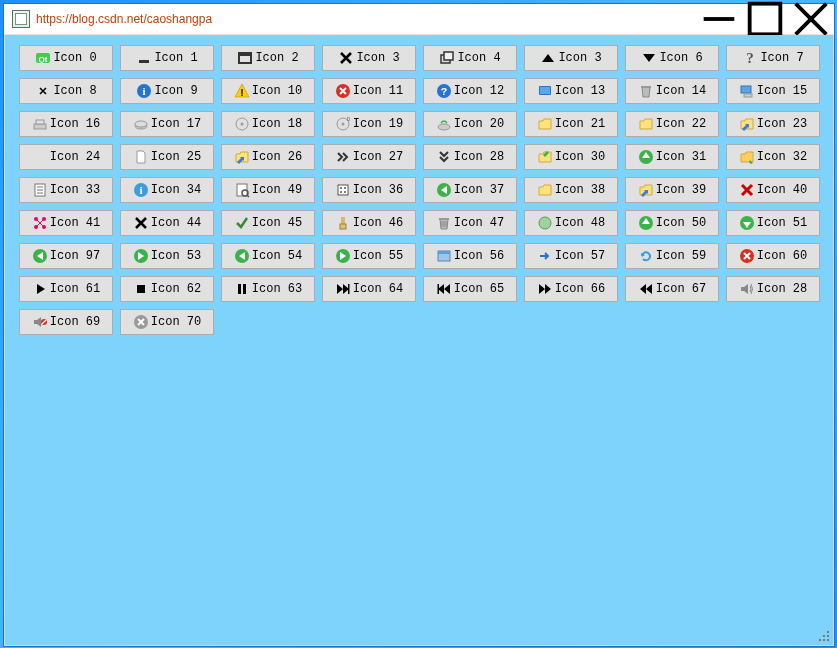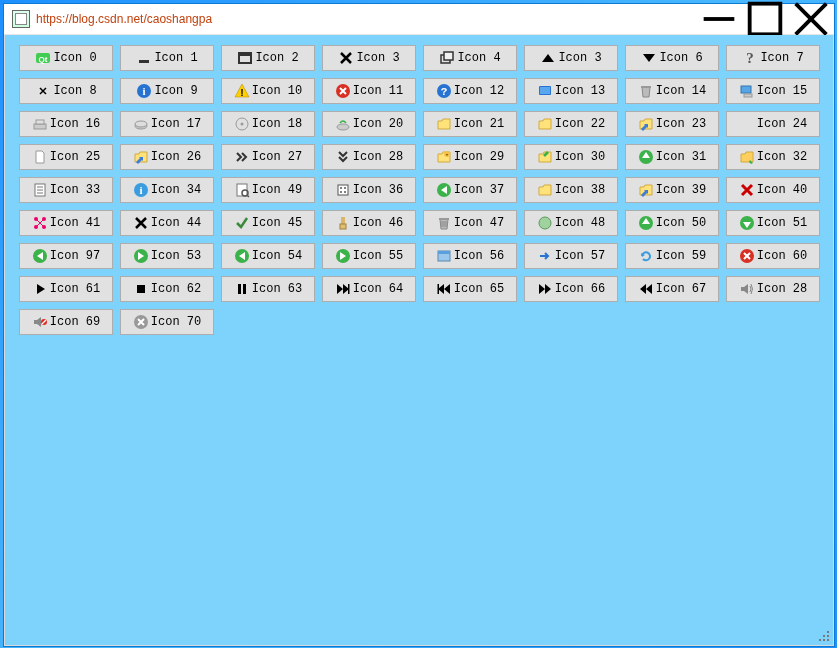--- a/index.html
+++ b/index.html
@@ -208,20 +208,30 @@
               <svg viewBox="0 0 16 16">
                 <circle cx="8" cy="8" r="6" fill="#e0e0e0" stroke="#999"></circle>
                 <circle cx="8" cy="8" r="1.5" fill="#999"></circle>
               </svg>
             </span>
             <span class="lbl">Icon 18</span>
           </div>
           <div class="btn">
             <span class="ic">
               <svg viewBox="0 0 16 16">
+                <circle cx="8" cy="8" r="6" fill="#e0e0e0" stroke="#999"></circle>
+                <circle cx="8" cy="8" r="1.5" fill="#999"></circle>
+                <text x="12" y="5" font-size="5" fill="#555">D</text>
+              </svg>
+            </span>
+            <span class="lbl">Icon 19</span>
+          </div>
+          <div class="btn">
+            <span class="ic">
+              <svg viewBox="0 0 16 16">
                 <ellipse cx="8" cy="11" rx="6" ry="3" fill="#ccc" stroke="#999"></ellipse>
                 <path d="M5 7 Q8 3 11 7" stroke="#3cb34a" fill="none" stroke-width="1.5"></path>
               </svg>
             </span>
             <span class="lbl">Icon 20</span>
           </div>
           <div class="btn">
             <span class="ic">
               <svg viewBox="0 0 16 16">
                 <path d="M2 5 L6 5 L7 3 L14 3 L14 13 L2 13 Z" fill="#ffe27a" stroke="#d1a93e"></path>
@@ -277,30 +287,20 @@
             </span>
             <span class="lbl">Icon 27</span>
           </div>
           <div class="btn">
             <span class="ic">
               <svg viewBox="0 0 16 16">
                 <path d="M4 3 L8 7 L12 3 M4 8 L8 12 L12 8" stroke="#333" stroke-width="2" fill="none"></path>
               </svg>
             </span>
             <span class="lbl">Icon 28</span>
-          </div>
-          <div class="btn">
-            <span class="ic">
-              <svg viewBox="0 0 16 16">
-                <path d="M2 5 L6 5 L7 3 L14 3 L14 13 L2 13 Z" fill="#ffe27a" stroke="#d1a93e"></path>
-                <circle cx="11" cy="5" r="3" fill="#f6c244"></circle>
-                <text x="11" y="7" text-anchor="middle" font-size="5" fill="#7a5200">★</text>
-              </svg>
-            </span>
-            <span class="lbl">Icon 29</span>
           </div>
           <div class="btn">
             <span class="ic">
               <svg viewBox="0 0 16 16">
                 <path d="M2 5 L6 5 L7 3 L14 3 L14 13 L2 13 Z" fill="#ffe27a" stroke="#d1a93e"></path>
                 <path d="M10 2 L12 4 L8 8 L6 6 Z" fill="#3cb34a"></path>
               </svg>
             </span>
             <span class="lbl">Icon 30</span>
           </div>

